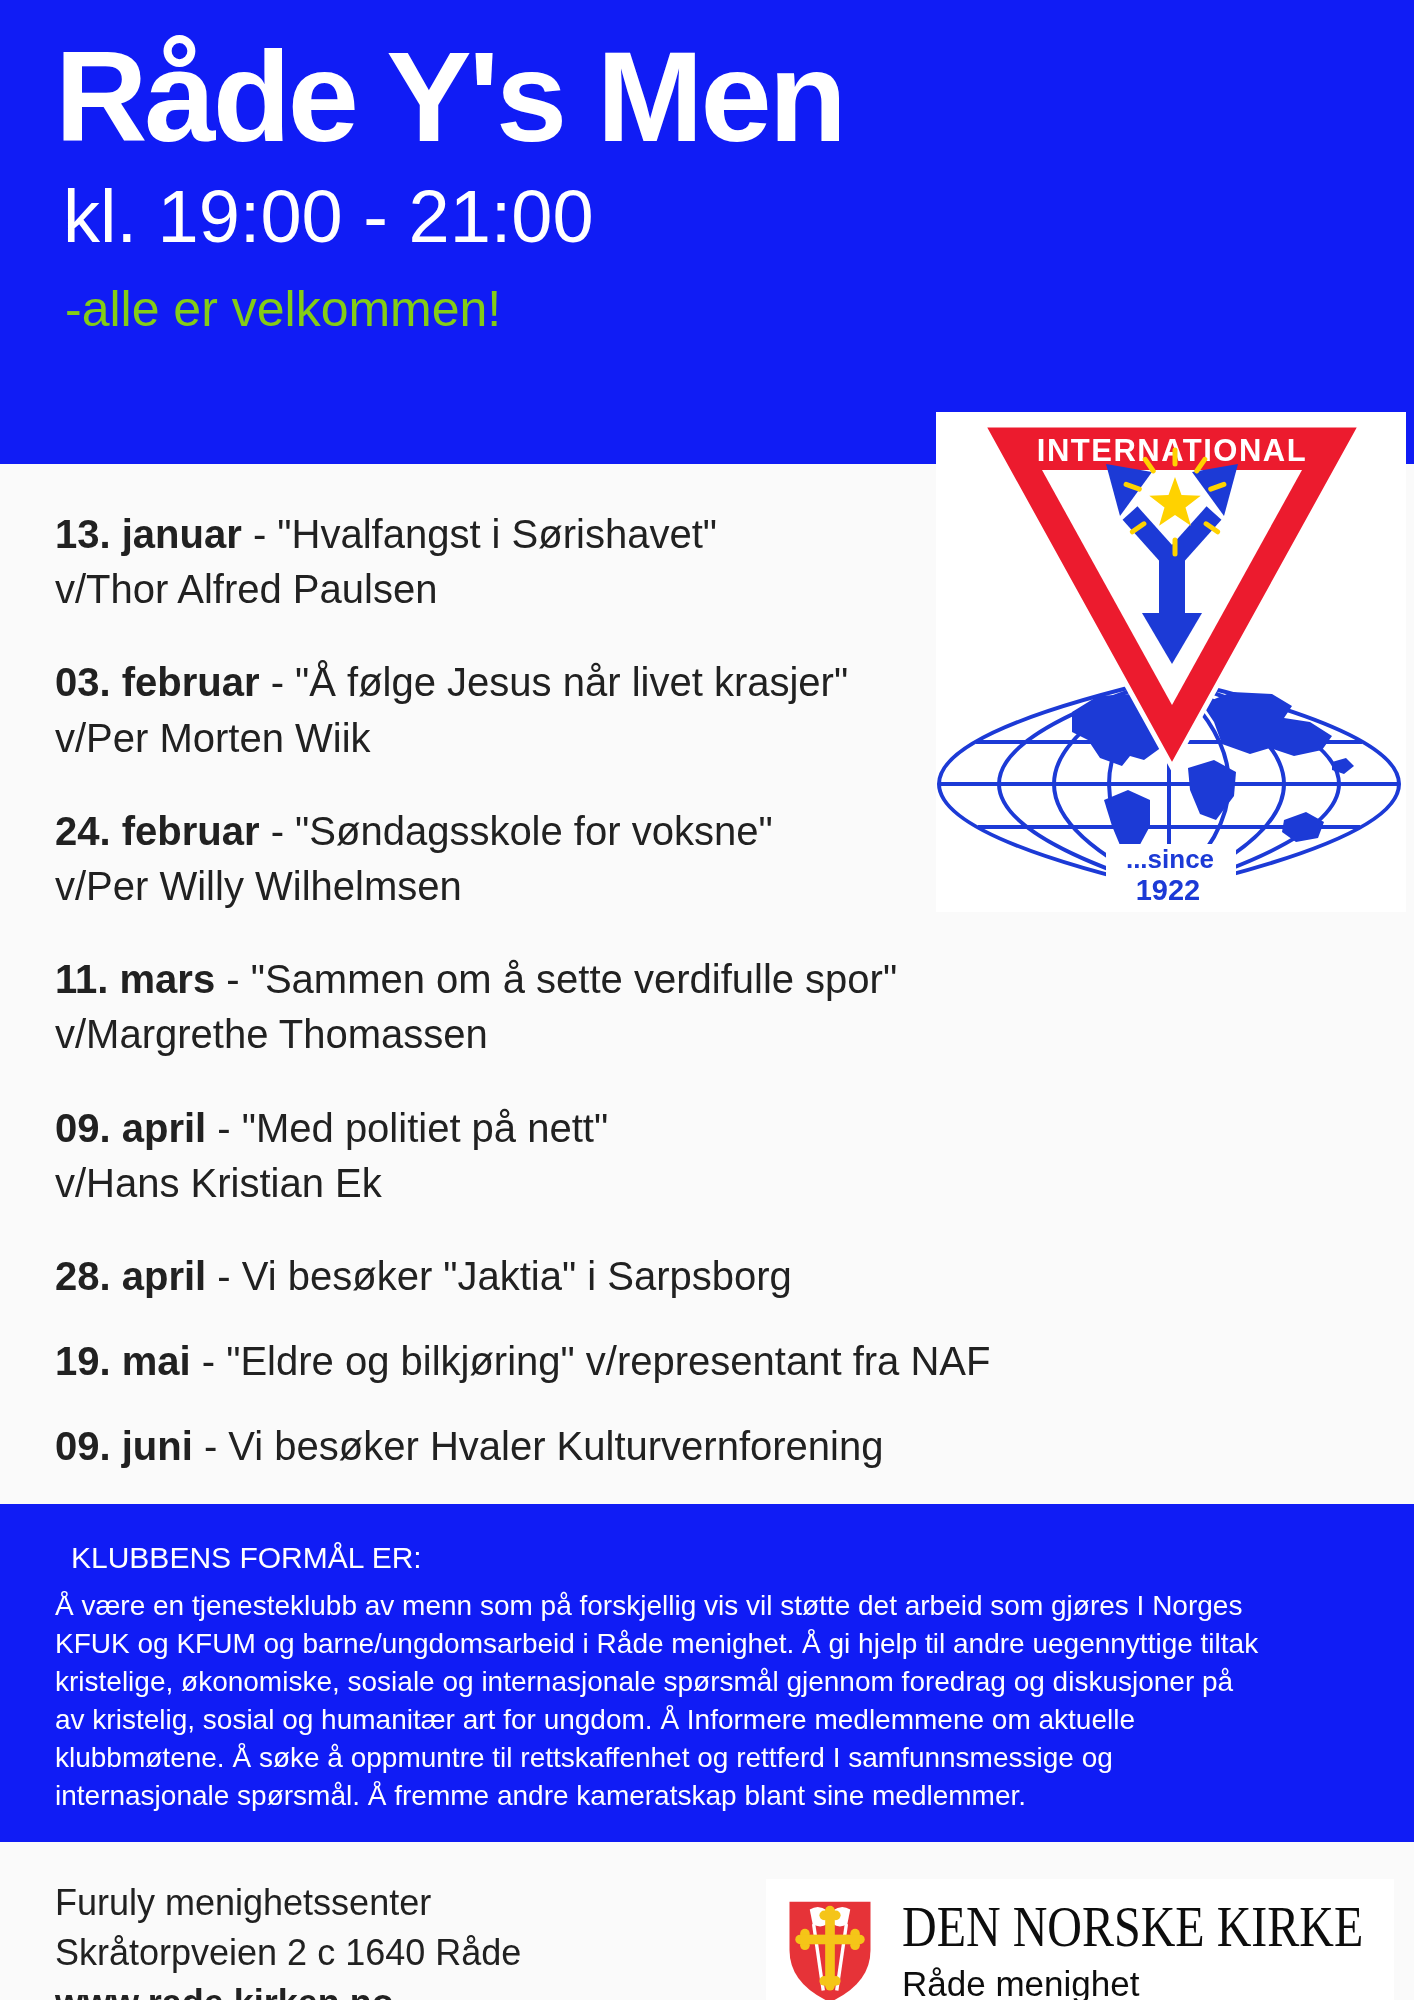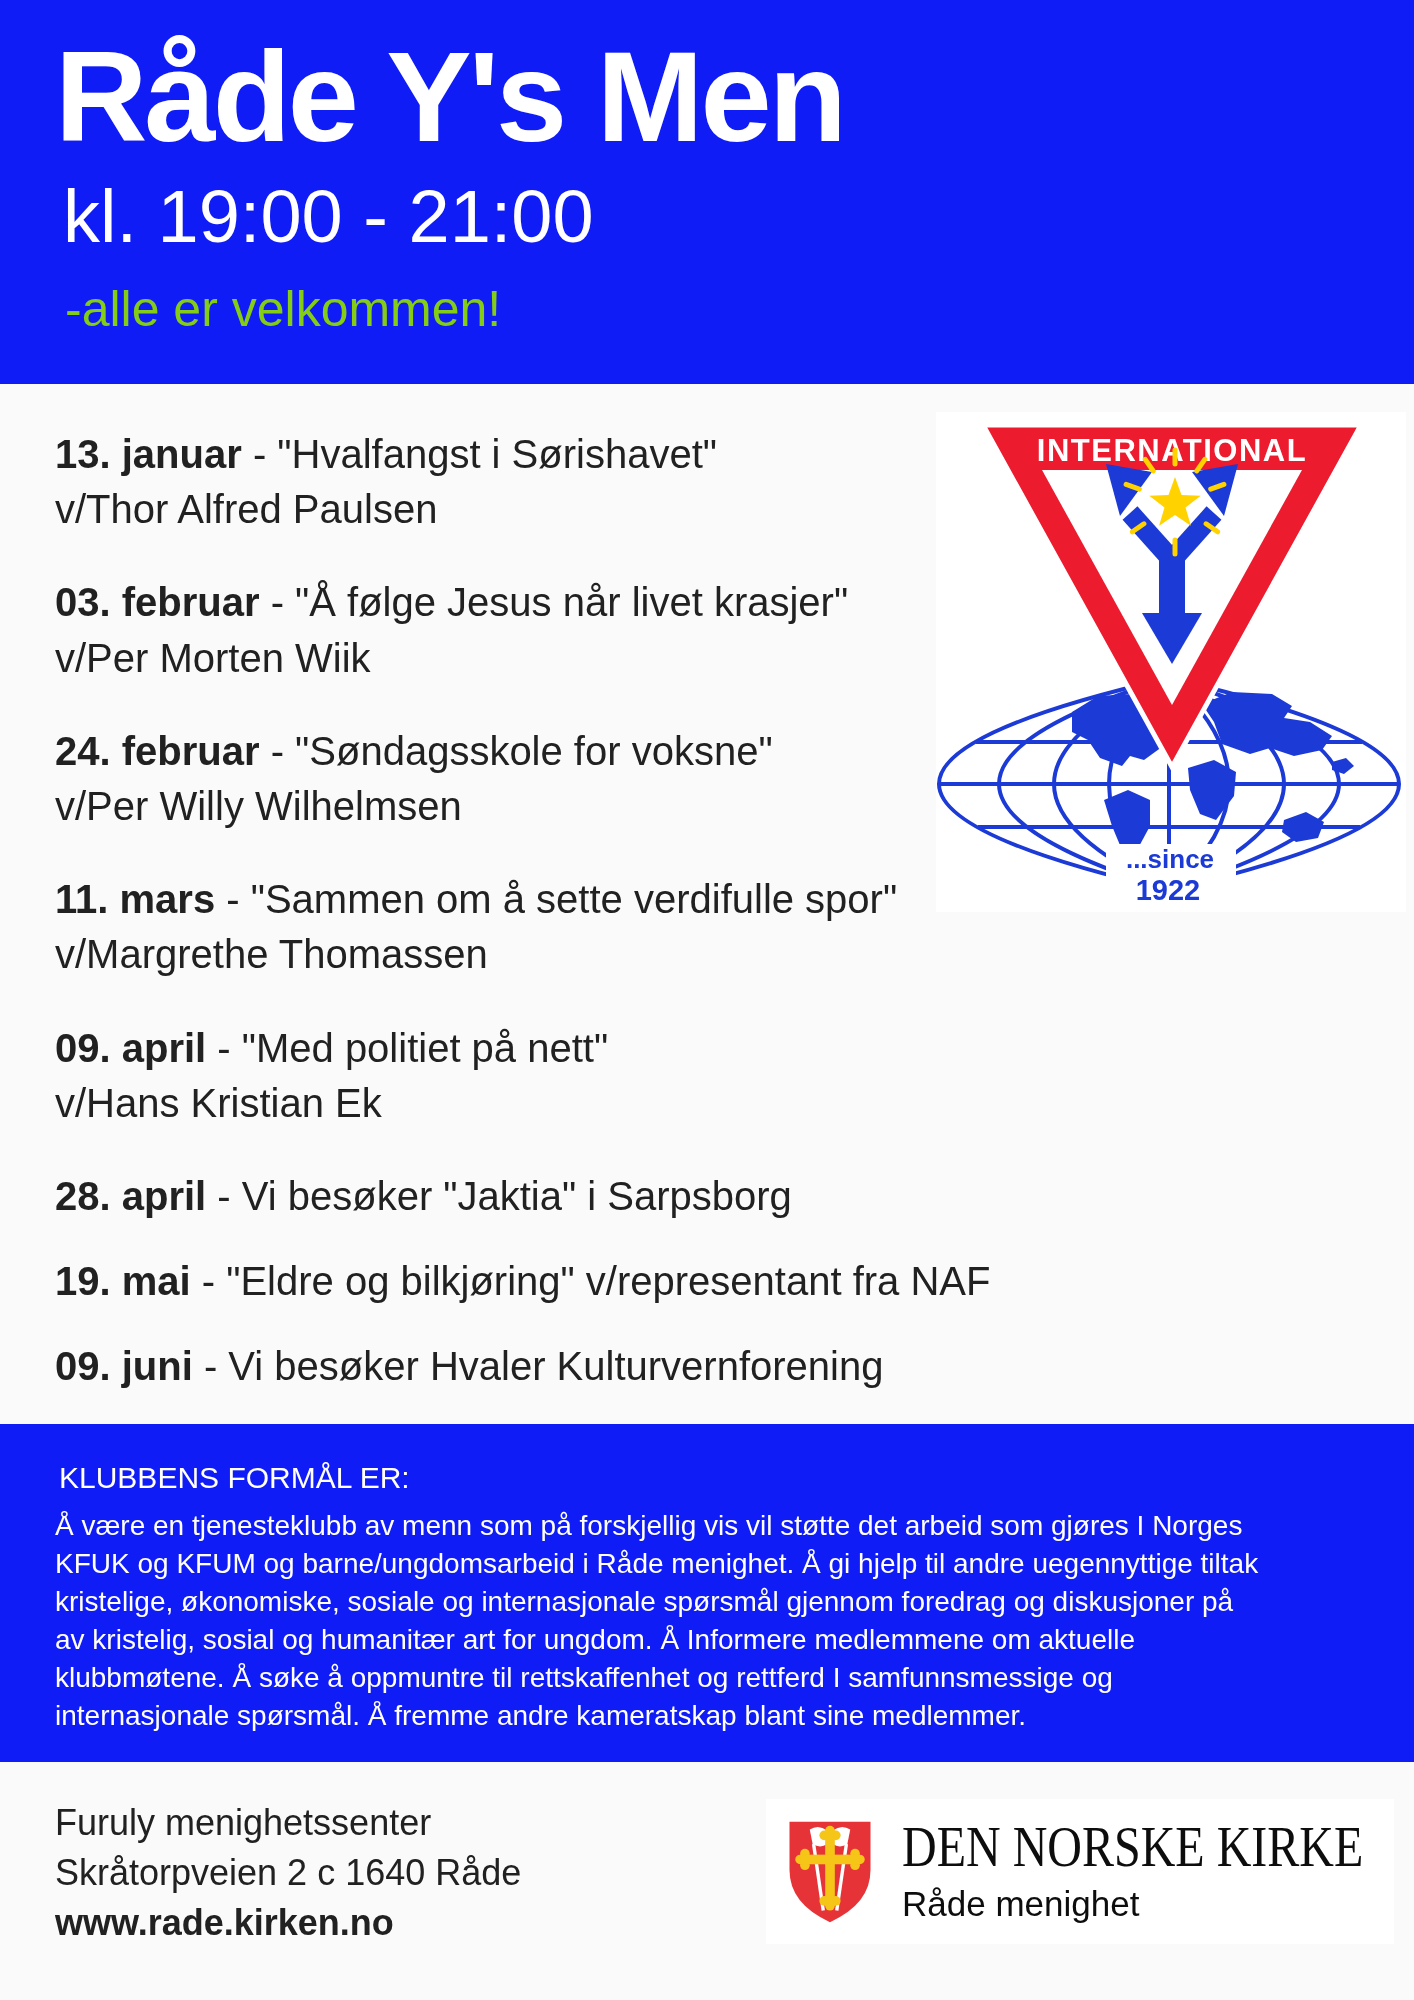--- a/index.html
+++ b/index.html
@@ -14,39 +14,39 @@
   }
   *{box-sizing:border-box;}
   html,body{margin:0;padding:0;}
   body{
     width:1414px;height:2000px;position:relative;overflow:hidden;
     background:var(--page-bg);
     font-family:"Liberation Sans","DejaVu Sans",sans-serif;
     color:var(--text-dark);
   }
   
-  .header{background:var(--header-blue);height:384px;padding-left:55px;}
+  .header{background:var(--header-blue);height:464px;padding-left:55px;}
   .title{color:#fff;font-size:128px;font-weight:700;letter-spacing:-3px;
          margin:0;padding-top:30px;line-height:1.05;white-space:nowrap;}
   .time{color:#fff;font-size:74px;font-weight:400;margin:16px 0 0 8px;line-height:1;white-space:nowrap;}
   .welcome{color:#84cc16;font-size:50px;font-weight:400;margin:30px 0 0 10px;line-height:1;white-space:nowrap;}
   
   .events{padding:43px 0 0 55px;width:1120px;position:relative;z-index:2;}
   .event{font-size:40px;line-height:1.38;margin-bottom:38px;white-space:nowrap;}
   .event.single{margin-bottom:30px;}
   .event-date{font-weight:700;}
   .event-speaker{white-space:nowrap;}
   
   .ysmen-box{position:absolute;left:936px;top:412px;width:470px;height:500px;
              background:#fff;z-index:1;}
   .ysmen-box svg{display:block;}
   
   .purpose{background:var(--header-blue);color:#fff;height:338px;
            padding:34px 52px 0 55px;}
-  .p-heading{font-size:30px;font-weight:400;margin:0 0 10px 4px;line-height:1.3;}
+  .p-heading{font-size:30px;font-weight:400;margin:0 0 10px 16px;line-height:1.3;}
   .p-line{font-size:28px;line-height:38px;white-space:nowrap;}
   
   .footer{height:224px;position:relative;background:var(--page-bg);}
   .addr{padding:36px 3px 0 55px;font-size:36px;line-height:50px;}
   .addr .web{font-weight:700;}
   .dnk-box{position:absolute;left:766px;top:37px;width:628px;height:145px;
            background:#fff;display:flex;align-items:center;padding-left:20px;}
   .dnk-text{margin-left:28px;}
   .dnk-name{font-family:"Liberation Serif","DejaVu Serif",serif;font-size:48px;
             color:#0d0d0d;letter-spacing:0;transform:scaleY(1.18);transform-origin:left center;

